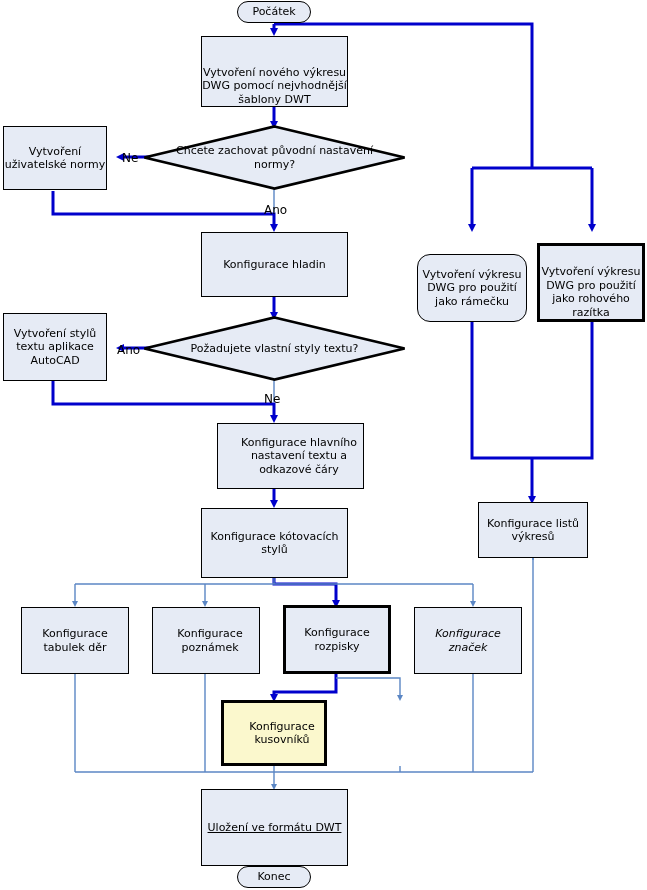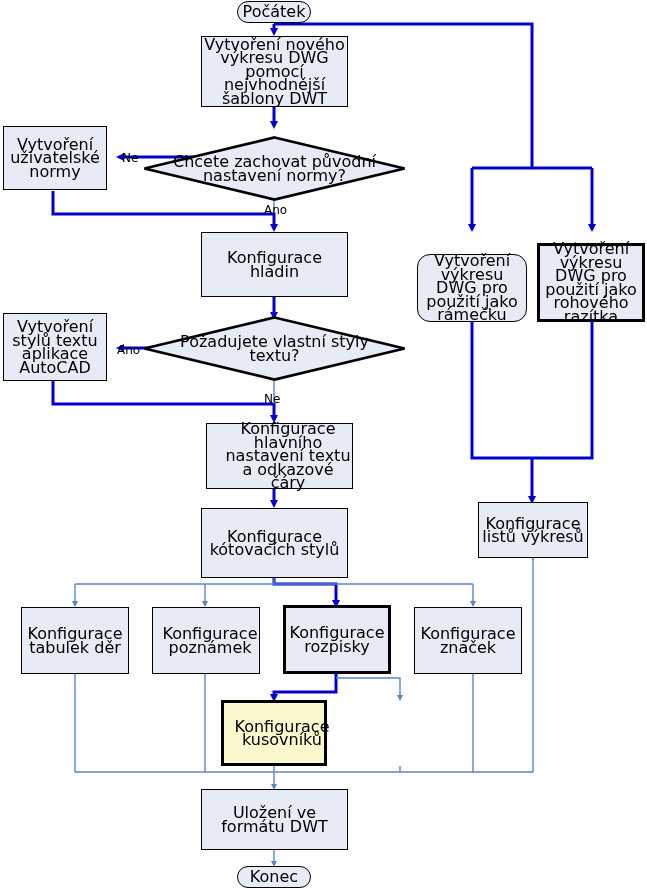--- a/index.html
+++ b/index.html
@@ -26,21 +26,21 @@
   .node {
     position: absolute;
     box-sizing: border-box;
     display: flex;
     align-items: center;
     justify-content: center;
     text-align: center;
     background: #e6ebf5;
     border: 1.6px solid #000000;
     color: #000000;
-    font-size: 16px;
+    font-size: 11px;
     line-height: 13.5px;
     z-index: 3;
   }
   .node.thick {
     border-width: 3.2px;
   }
   .node.yellow {
     background: #fbf8cd;
     padding-left: 16px;
   }
@@ -152,29 +152,29 @@
   </svg>
 
   <div class="node terminator" style="left:237px; top:1px; width:74px; height:22px;">
     <span>Počátek</span>
   </div>
 
   <div class="node terminator" style="left:237px; top:866px; width:74px; height:22px;">
     <span>Konec</span>
   </div>
 
-  <div class="node" style="left:201px; top:36px; width:147px; height:71px;">
+  <div class="node" style="left:201px; top:36px; width:147px; height:71px;align-items:flex-end;">
     <span>Vytvoření nového výkresu DWG pomocí nejvhodnější šablony DWT</span>
   </div>
 
   <div class="node" style="left:3px; top:126px; width:104px; height:64px;">
     <span>Vytvoření uživatelské normy</span>
   </div>
 
-  <div class="node decision" style="left:143px; top:136px; width:263px; height:65px;">
+  <div class="node decision" style="left:143px; top:125px; width:263px; height:65px;">
     <svg class="dshape" viewBox="0 0 263 65" preserveAspectRatio="none">
       <polygon points="131.5,1.4 261.6,32.5 131.5,63.6 1.4,32.5" fill="#e6ebf5" stroke="#000000" stroke-width="2.6"></polygon>
     </svg>
     <span class="dlabel">Chcete zachovat původní nastavení normy?</span>
   </div>
 
   <div class="node" style="left:201px; top:232px; width:147px; height:65px;">
     <span>Konfigurace hladin</span>
   </div>
 
@@ -186,25 +186,25 @@
     <svg class="dshape" viewBox="0 0 263 65" preserveAspectRatio="none">
       <polygon points="131.5,1.4 261.6,32.5 131.5,63.6 1.4,32.5" fill="#e6ebf5" stroke="#000000" stroke-width="2.6"></polygon>
     </svg>
     <span class="dlabel">Požadujete vlastní styly textu?</span>
   </div>
 
   <div class="node" style="left:417px; top:254px; width:110px; height:68px;border-radius:13px;">
     <span>Vytvoření výkresu DWG pro použití jako rámečku</span>
   </div>
 
-  <div class="node thick" style="left:537px; top:243px; width:108px; height:79px;">
+  <div class="node thick" style="left:537px; top:243px; width:108px; height:79px;align-items:flex-end;">
     <span>Vytvoření výkresu DWG pro použití jako rohového razítka</span>
   </div>
 
-  <div class="node" style="left:206px; top:423px; width:147px; height:66px;padding-left:17px;">
+  <div class="node" style="left:217px; top:423px; width:147px; height:66px;padding-left:17px;">
     <span>Konfigurace hlavního nastavení textu a odkazové čáry</span>
   </div>
 
   <div class="node" style="left:478px; top:502px; width:110px; height:56px;">
     <span>Konfigurace listů výkresů</span>
   </div>
 
   <div class="node" style="left:201px; top:508px; width:147px; height:70px;">
     <span>Konfigurace kótovacích stylů</span>
   </div>
@@ -214,30 +214,30 @@
   </div>
 
   <div class="node" style="left:152px; top:607px; width:108px; height:67px;padding-left:8px;">
     <span>Konfigurace poznámek</span>
   </div>
 
   <div class="node thick" style="left:283px; top:605px; width:108px; height:69px;">
     <span>Konfigurace rozpisky</span>
   </div>
 
-  <div class="node" style="left:414px; top:607px; width:108px; height:67px;">
+  <div class="node" style="left:414px; top:607px; width:108px; height:67px;font-style:italic;">
     <span>Konfigurace značek</span>
   </div>
 
   <div class="node thick yellow" style="left:221px; top:700px; width:106px; height:66px;">
     <span>Konfigurace kusovníků</span>
   </div>
 
 
-  <div class="node" style="left:201px; top:789px; width:147px; height:61px;">
+  <div class="node" style="left:201px; top:789px; width:147px; height:77px;text-decoration:underline;">
     <span>Uložení ve formátu DWT</span>
   </div>
 
   <span class="edge-label" style="left:122px; top:151px;">Ne</span>
   <span class="edge-label" style="left:264px; top:203px;">Ano</span>
   <span class="edge-label" style="left:117px; top:343px;">Ano</span>
   <span class="edge-label" style="left:264px; top:392px;">Ne</span>
 
 </div>
 

